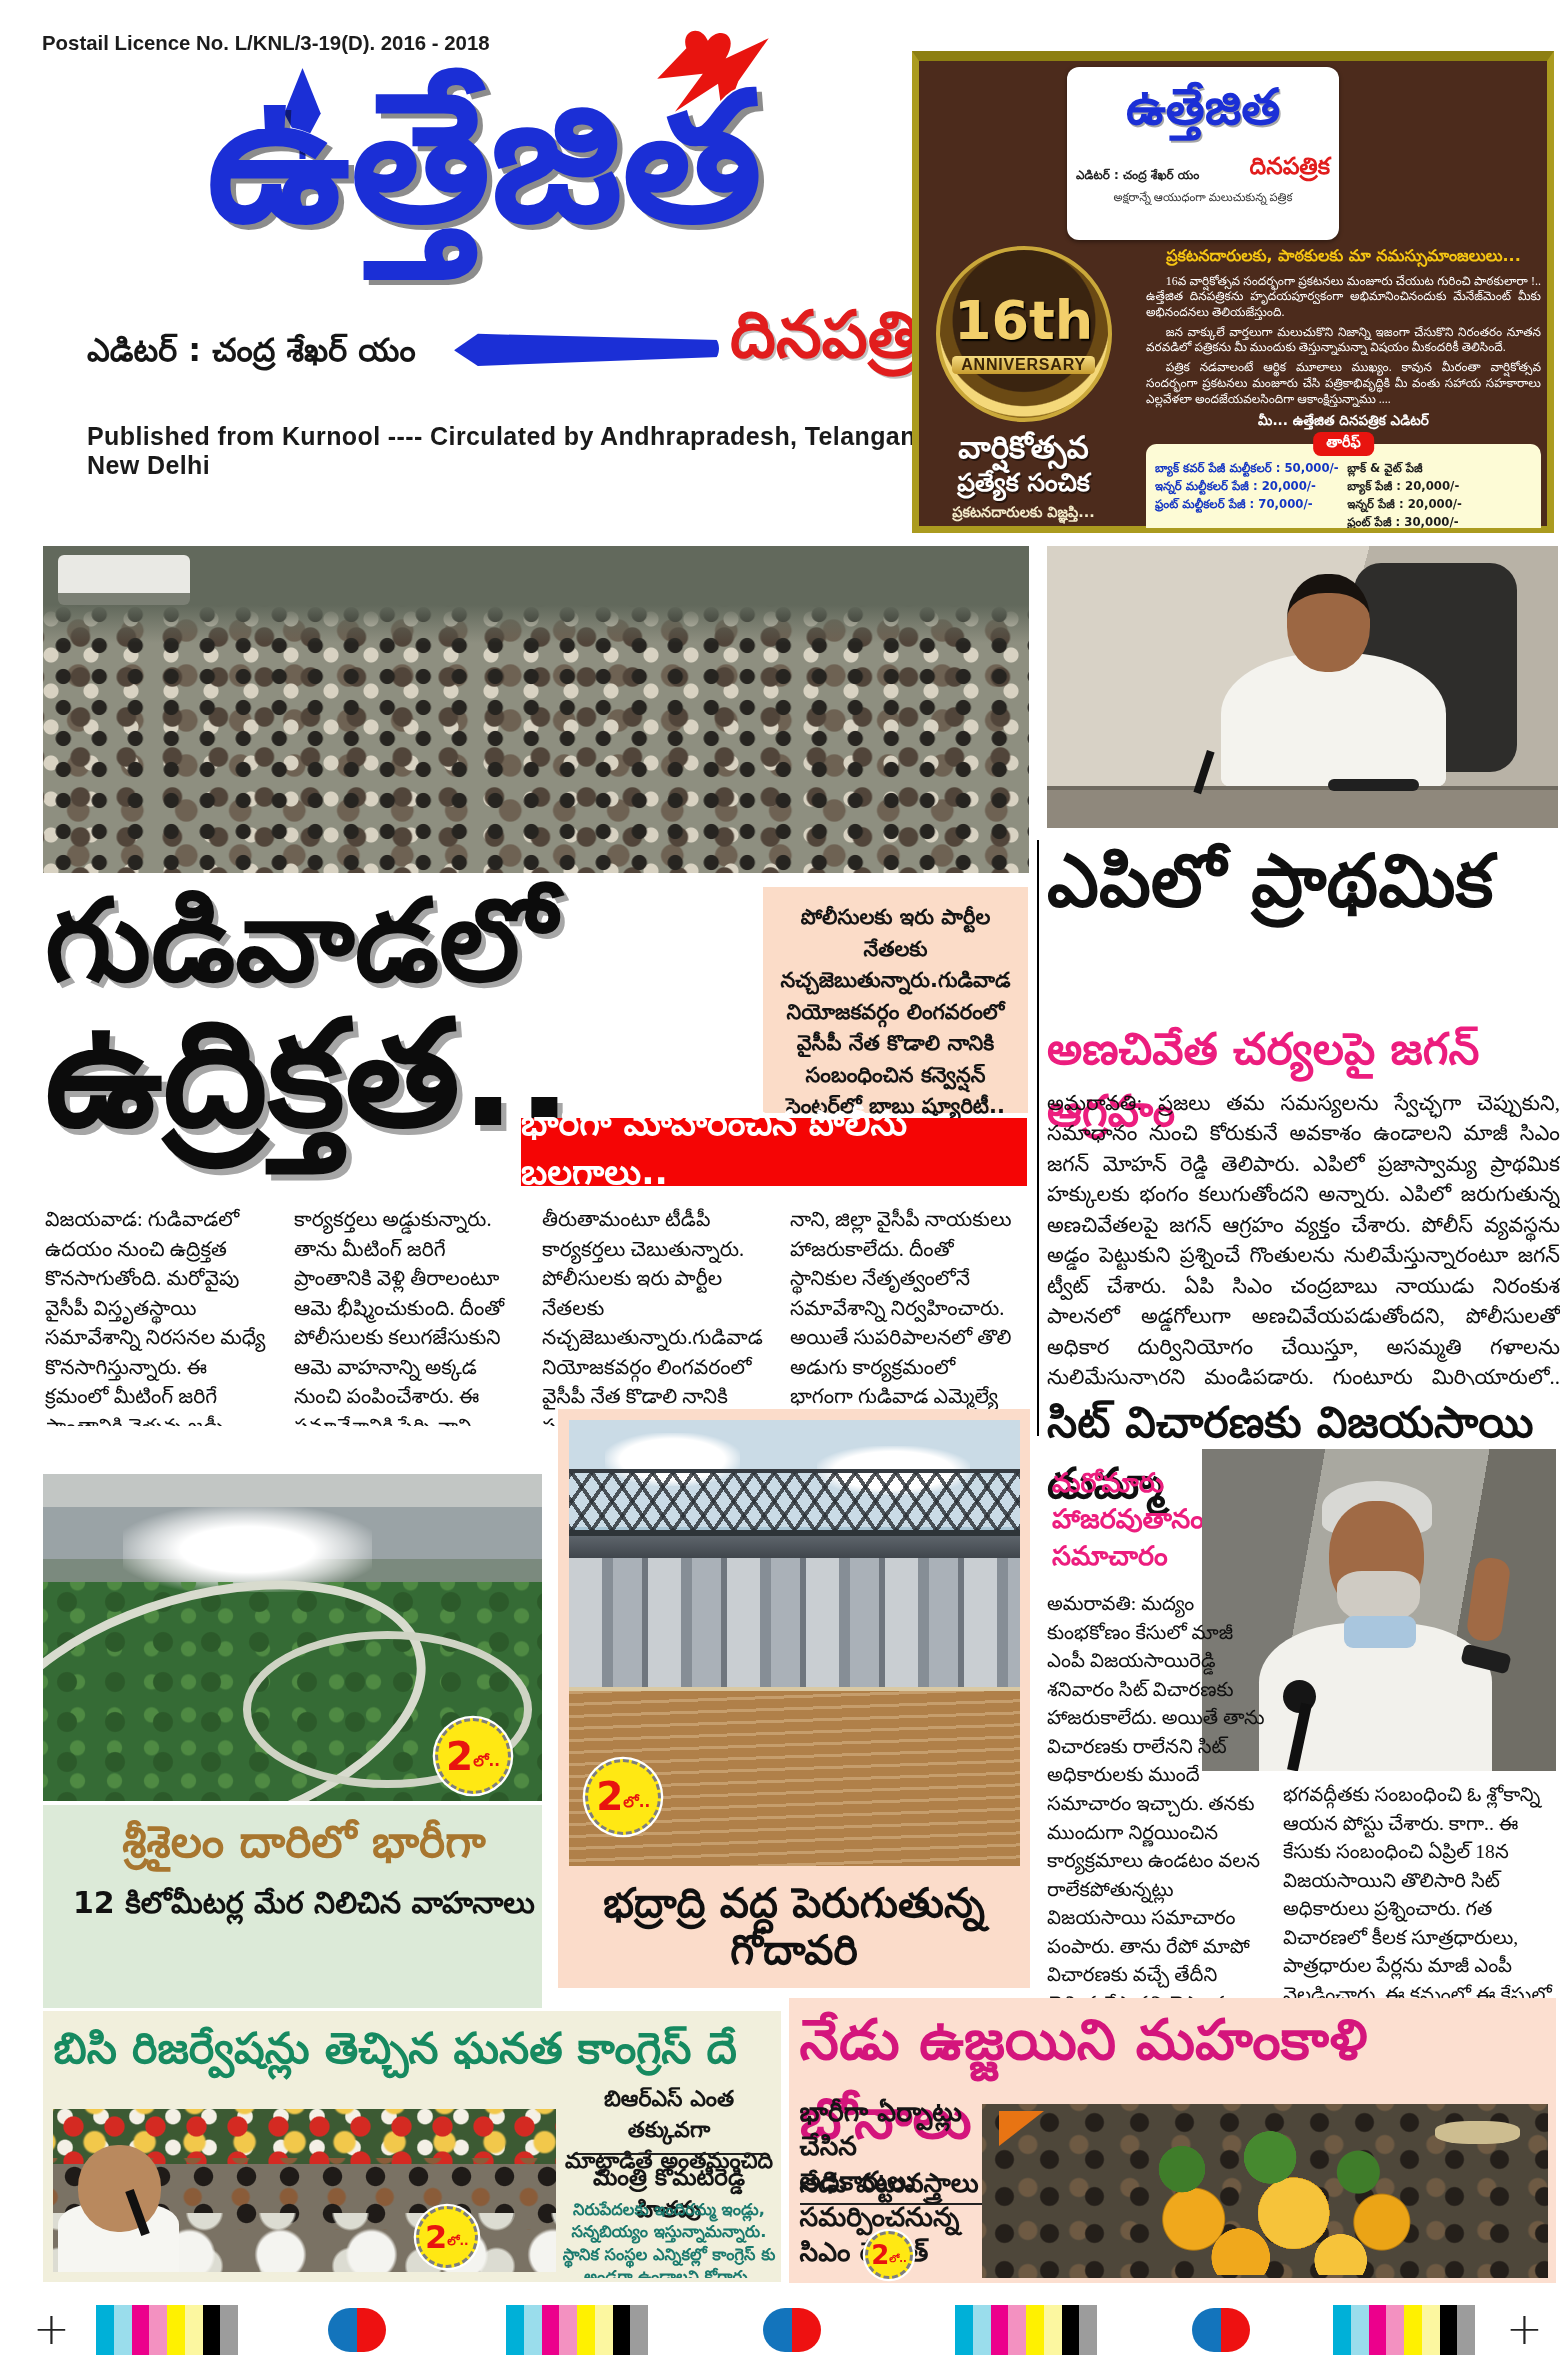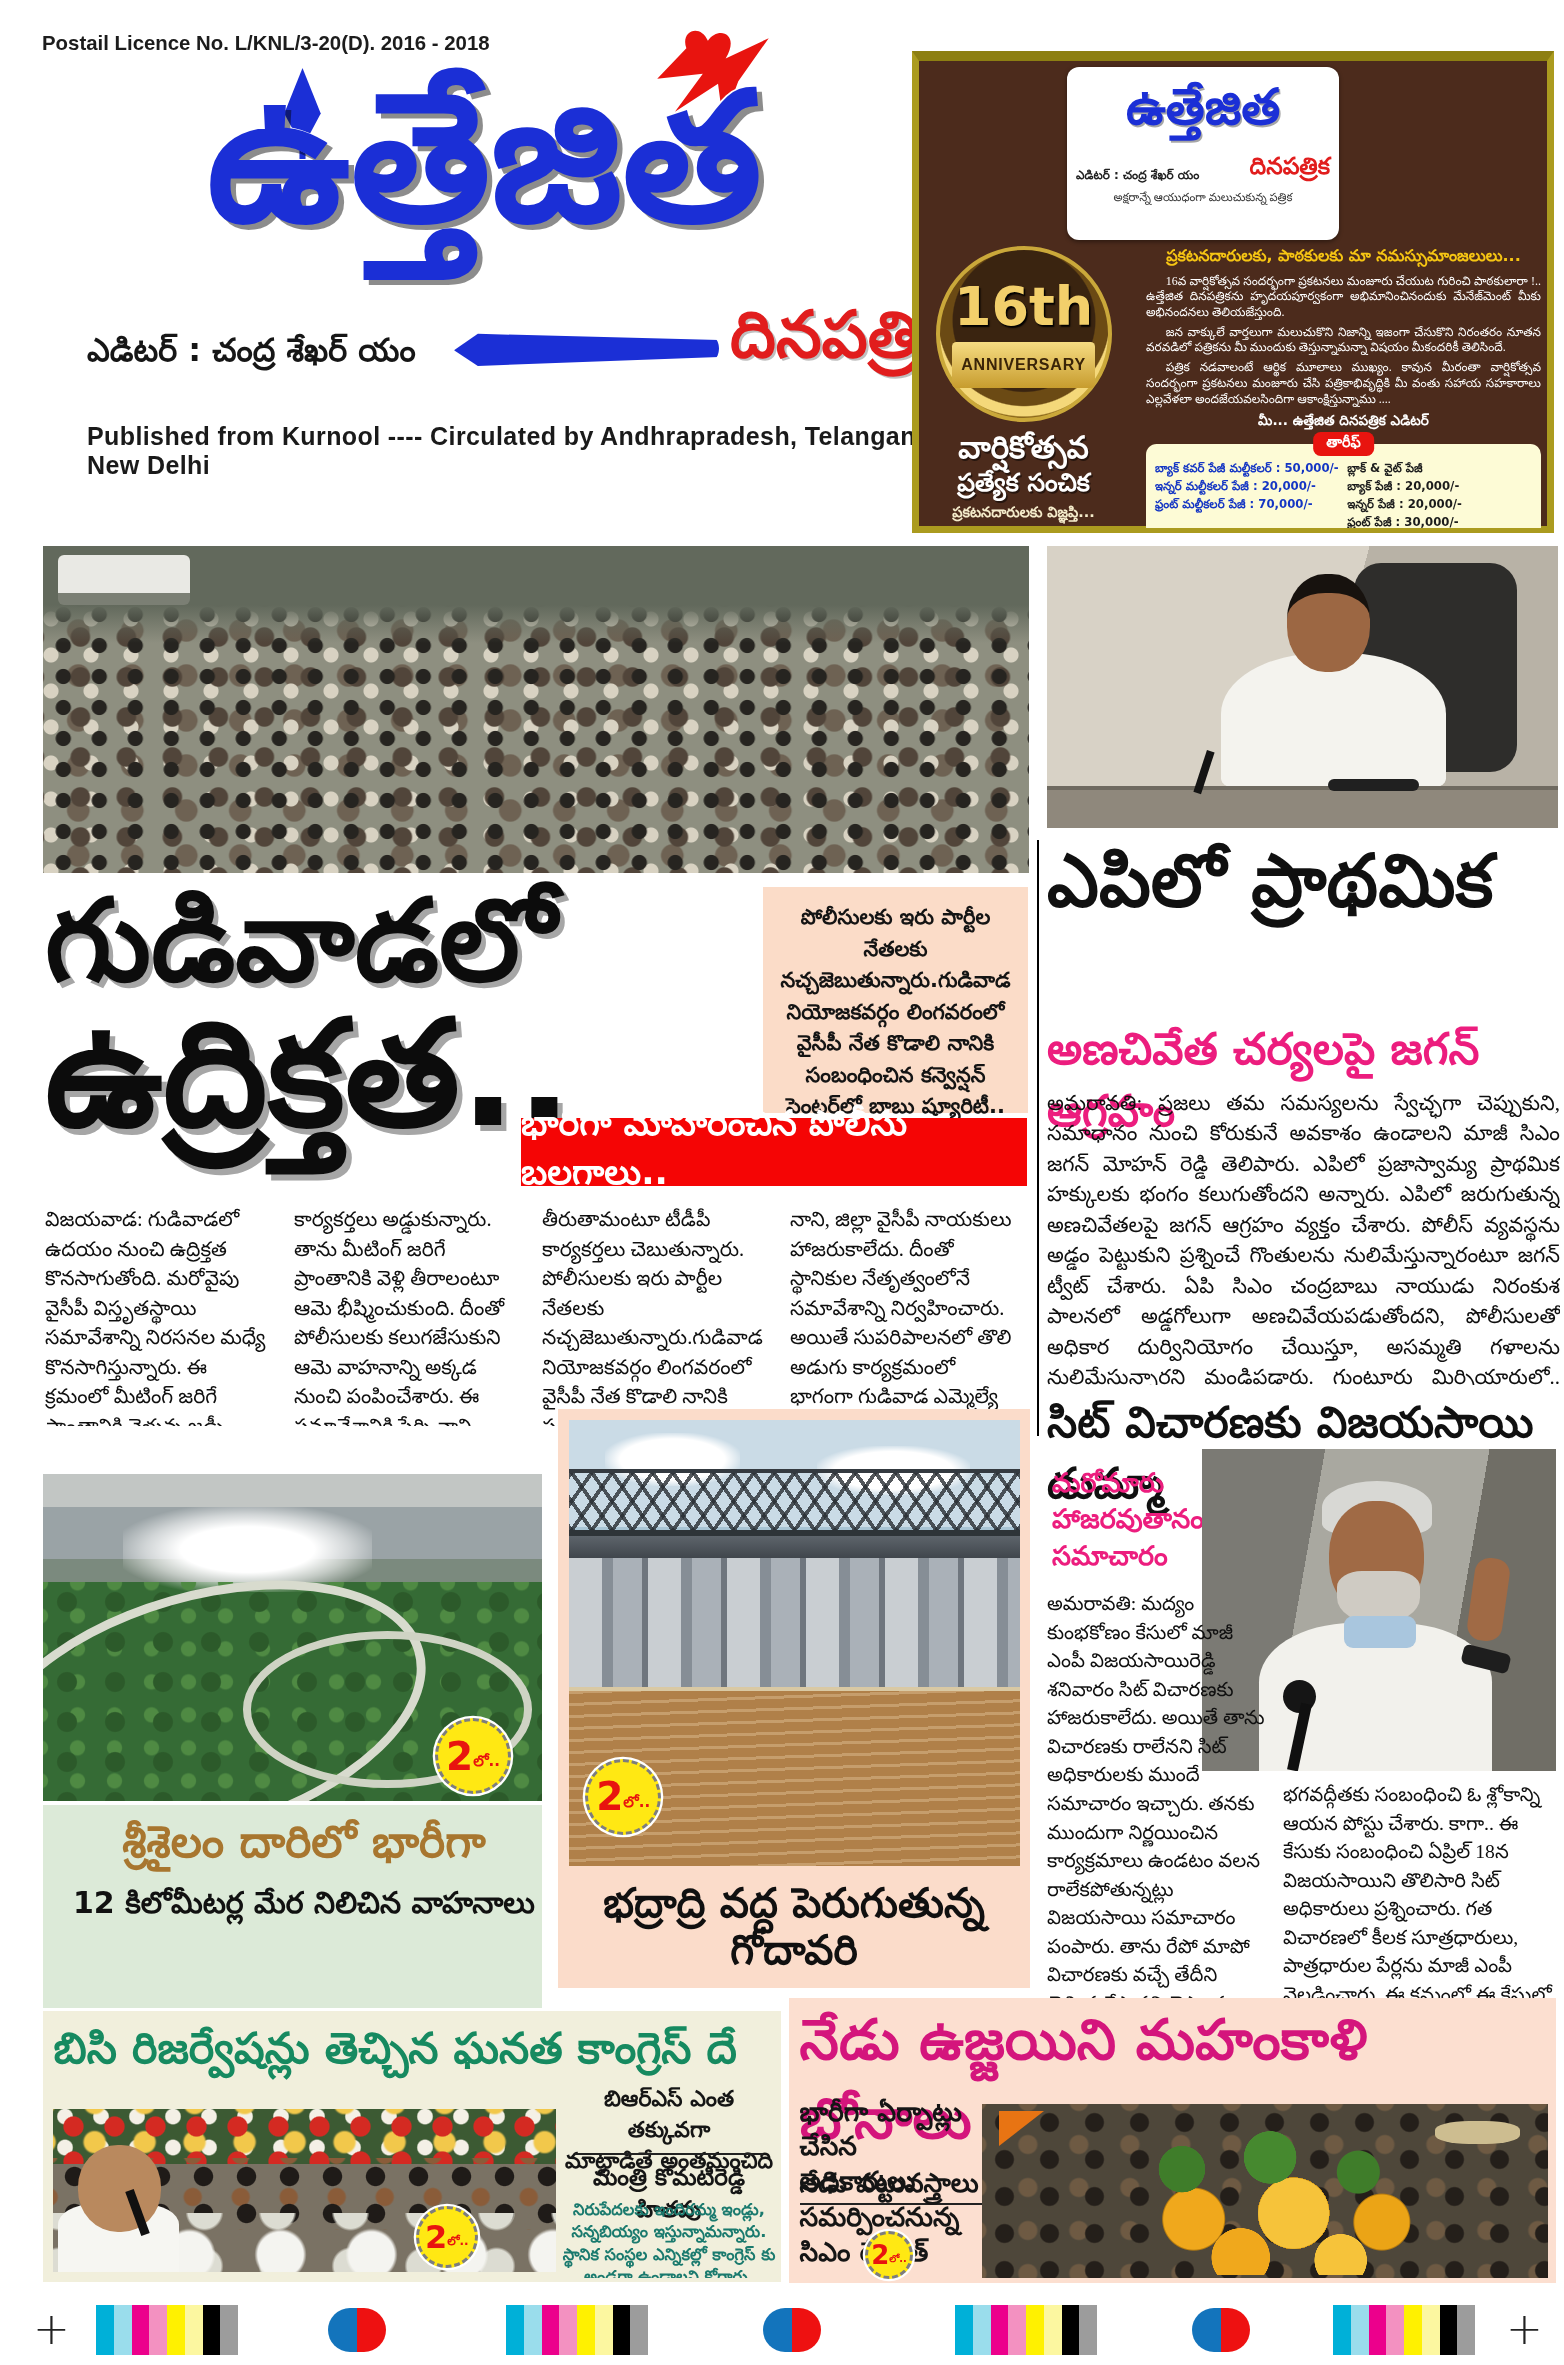--- a/index.html
+++ b/index.html
@@ -49,21 +49,21 @@
                font-size:14.4px;padding:2.3px 13.6px;border-radius:7.6px;}
   .rates-col{flex:1;font-family:"DejaVu Sans",sans-serif;font-weight:800;font-size:11.7px;line-height:1.55;}
   .rates-left{color:#1536c4;}
   .rates-right{color:#1c1c1c;}
   .badge-16{position:absolute;border-radius:50%;
             background:radial-gradient(circle at 50% 42%, #3a2410 0 55%, #6b4a14 56% 66%, #f4d87a 67% 74%, #8d6a1c 75% 100%);
             border:4.5px solid #caa83a;display:flex;flex-direction:column;align-items:center;justify-content:center;}
   .badge-16 .num{font-family:"DejaVu Sans",sans-serif;font-weight:900;font-size:54px;color:#f2cf6b;
                  text-shadow:1.5px 1.5px 1.5px #000;line-height:1;}
   .badge-16 .ribbon{background:linear-gradient(#f6dc82,#c79c2e);color:#3a2408;font-family:"Liberation Sans",sans-serif;
-                 font-weight:bold;font-size:16px;padding:14px 9px;border-radius:4.5px;margin-top:7.6px;letter-spacing:0.8px;}
+                 font-weight:bold;font-size:16px;padding:0 9px;border-radius:4.5px;margin-top:7.6px;letter-spacing:0.8px;}
   .ad-caption{font-family:"DejaVu Sans",sans-serif;font-weight:900;color:#ffffff;text-align:center;
               text-shadow:1.5px 1.5px 0 rgba(0,0,0,.5);}
   .ad-appeal{font-family:"DejaVu Sans",sans-serif;font-weight:700;font-size:14.4px;color:#f5eccb;text-align:center;}
 
   
   .main-h1{font-size:114px;line-height:1.08;color:#0c0c0c;text-shadow:4.5px 5.3px 0 #a6a6a6;}
   .main-h2{font-size:148px;line-height:1.0;color:#0c0c0c;text-shadow:5.3px 6px 0 #a6a6a6;}
   .lead-box{background:#fbdcc8;font-family:"DejaVu Sans",sans-serif;font-weight:700;font-size:21px;
             line-height:1.5;text-align:center;color:#141414;padding:15px 10.6px;}
   .red-strap{background:#f50505;color:#ffffff;font-family:"DejaVu Sans",sans-serif;font-weight:900;
@@ -179,21 +179,21 @@
   .pill{position:absolute;width:58px;height:44px;border-radius:23px;
         background:linear-gradient(90deg,#1374bc 0 50%,#ee1111 50% 100%);}
   .cross{position:absolute;font-family:"DejaVu Sans",sans-serif;font-weight:200;font-size:44px;color:#222;line-height:1;}
   .dove-svg,.nib-svg{position:absolute;}
 </style>
 </head>
 <body>
 
 <div id="page">
 
-  <div class="abs postal eng" style="left:42px;top:32px;width:575px;">Postail Licence No. L/KNL/3-20(D). 2016 - 2018</div>
+  <div class="abs postal eng" style="left:42px;top:32px;width:575px;">Postail Licence No. L/KNL/3-19(D). 2016 - 2018</div>
 
   <svg class="nib-svg" style="left:272px;top:68px;" width="61" height="114" viewBox="0 0 80 150">
     <polygon points="40,0 64,60 40,105 16,60" fill="#1b2fd6"></polygon>
     <rect x="36" y="100" width="8" height="45" fill="#1b2fd6"></rect>
   </svg>
   <svg class="dove-svg" style="left:651px;top:23px;" width="129" height="114" viewBox="0 0 100 90">
     <path d="M92 12 L58 28 C70 8 52 2 44 14 C38 0 22 6 27 20 L4 44 L40 40 L18 70 L52 48 L56 78 L68 46 Z" fill="#e8140f"></path>
   </svg>
 
   <div class="abs logo-main" style="left:76px;top:36px;width:817px;height:303px;">ఉత్తేజిత</div>

